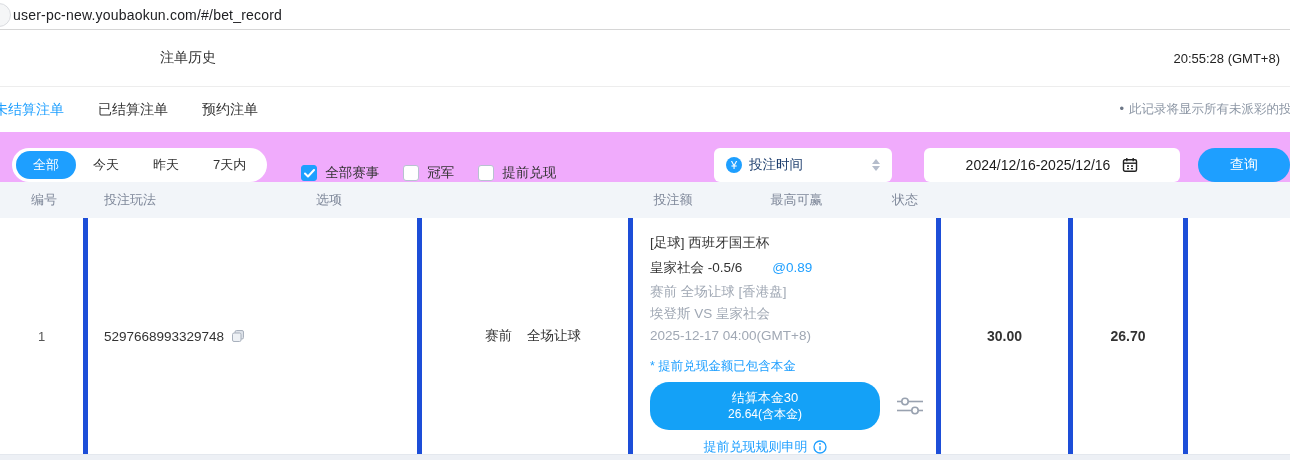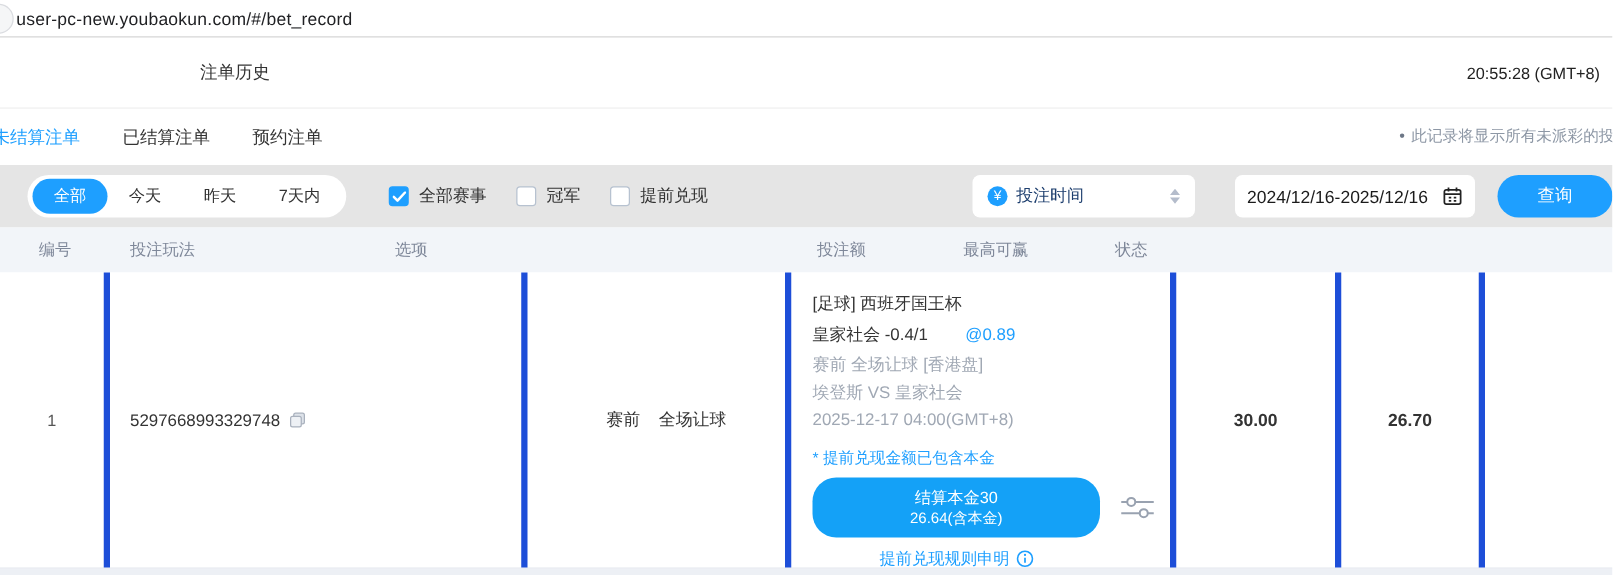--- a/index.html
+++ b/index.html
@@ -21,36 +21,36 @@
 
   
   .tabs-row { height:45px; display:flex; align-items:center; background:#fff; overflow:hidden;gap:16px; }
   .tab { font-size:14px; color:#333; margin-right:18px; cursor:pointer; white-space:nowrap; }
   .tab.first { margin-left:-6px; }
   .tab.active { color:var(--accent); }
   .tabs-note { margin-left:auto; margin-right:-14px; white-space:nowrap; font-size:12.5px; color:#8d97a5; }
   .tabs-note .bullet { color:#6d7787; margin-right:5px; font-size:13px; }
 
   
-  .filter-bar { height:50px; background:#e5e5e5; display:flex; align-items:center; padding-left:22px; overflow:hidden; }
+  .filter-bar { height:50px; background:#f0abfc; display:flex; align-items:flex-end; padding-left:12px; overflow:hidden; }
   .pill-group { background:#fff; border-radius:17px; height:34px; display:flex; align-items:center; padding:0 4px; }
   .pill { font-size:13px; color:#333; padding:0 17px; height:28px; line-height:28px; border-radius:14px; cursor:pointer; white-space:nowrap; }
   .pill.active { background:var(--accent); color:#fff; padding:0 17px; }
   .checks { display:flex; align-items:center; margin-left:34px; }
   .check-item { display:flex; align-items:center; margin-right:24px; cursor:pointer; }
   .cbox { width:16px; height:16px; border-radius:3px; border:1px solid #b7c2d0; background:#fff; display:flex; align-items:center; justify-content:center; }
   .cbox.checked { background:var(--accent); border-color:var(--accent); }
   .check-item .lbl { margin-left:8px; font-size:13.5px; color:#333; white-space:nowrap; }
   .sort-dropdown { margin-left:auto; width:178px; height:34px; background:#fff; border-radius:6px; display:flex; align-items:center; padding:0 12px; cursor:pointer; }
   .yen-icon { width:16px; height:16px; border-radius:50%; background:var(--accent); color:#fff; font-size:11px; line-height:16px; text-align:center; flex:none; }
   .sort-dropdown .dd-label { margin-left:7px; font-size:13.5px; color:#1d3e6e; white-space:nowrap; }
   .sort-arrows { margin-left:auto; display:flex; flex-direction:column; gap:2px; }
   .arr-up { width:0; height:0; border-left:4px solid transparent; border-right:4px solid transparent; border-bottom:5px solid #b4bccb; }
   .arr-dn { width:0; height:0; border-left:4px solid transparent; border-right:4px solid transparent; border-top:5px solid #b4bccb; }
-  .date-box { margin-left:32px; width:192px; height:34px; background:#fff; border-radius:6px; display:flex; align-items:center; justify-content:center; cursor:pointer; flex:none; }
+  .date-box { margin-left:32px; width:256px; height:34px; background:#fff; border-radius:6px; display:flex; align-items:center; justify-content:center; cursor:pointer; flex:none; }
   .date-text { font-size:14px; color:#1b1b1b; }
   .cal-icon { margin-left:12px; display:flex; }
   .search-btn { margin-left:18px; flex:none; min-width:92px; height:34px; border-radius:17px; background:var(--accent); color:#fff;
     font-size:14px; border:none; padding:0 26px; cursor:pointer; }
 
   
   .thead { height:36px; background:#f2f5f9; display:flex; align-items:center; color:#7e8799; font-size:13px; }
   .trow { height:237px; background:#fff; display:flex; border-bottom:1px solid #e4e8ee; }
   .col { flex:none; }
   .c1 { width:88px; }  .c2 { width:334px; } .c3 { width:211px; } .c4 { width:308px; }
@@ -191,21 +191,21 @@
 
   <div class="col c3 play-type">
     <span>赛前</span>
     <span class="gap"></span>
     <span>全场让球</span>
   </div>
 
   <div class="col c4 option-cell">
     <div class="opt-line opt-league">[足球] 西班牙国王杯</div>
     <div class="opt-line opt-selection">
-      <span>皇家社会 -0.4/1</span>
+      <span>皇家社会 -0.5/6</span>
       <span class="opt-odds">@0.89</span>
     </div>
     <div class="opt-line opt-gray">赛前 全场让球 [香港盘]</div>
     <div class="opt-line opt-gray">埃登斯 VS 皇家社会</div>
     <div class="opt-line opt-gray">2025-12-17 04:00(GMT+8)</div>
     <div class="opt-note">* 提前兑现金额已包含本金</div>
     <div class="cashout-row">
       <button class="cashout-btn">
         <span class="cash-l1">结算本金30</span>
         <span class="cash-l2">26.64(含本金)</span>

